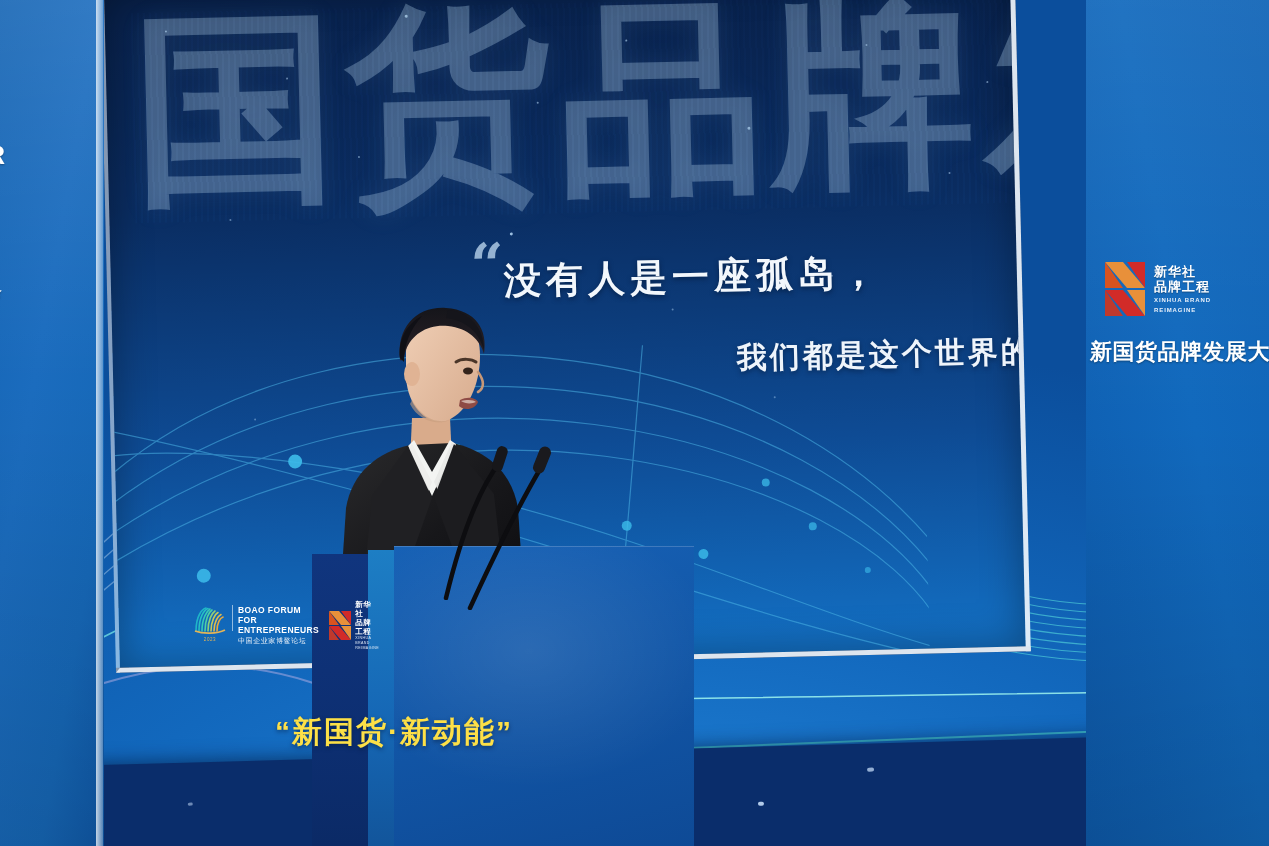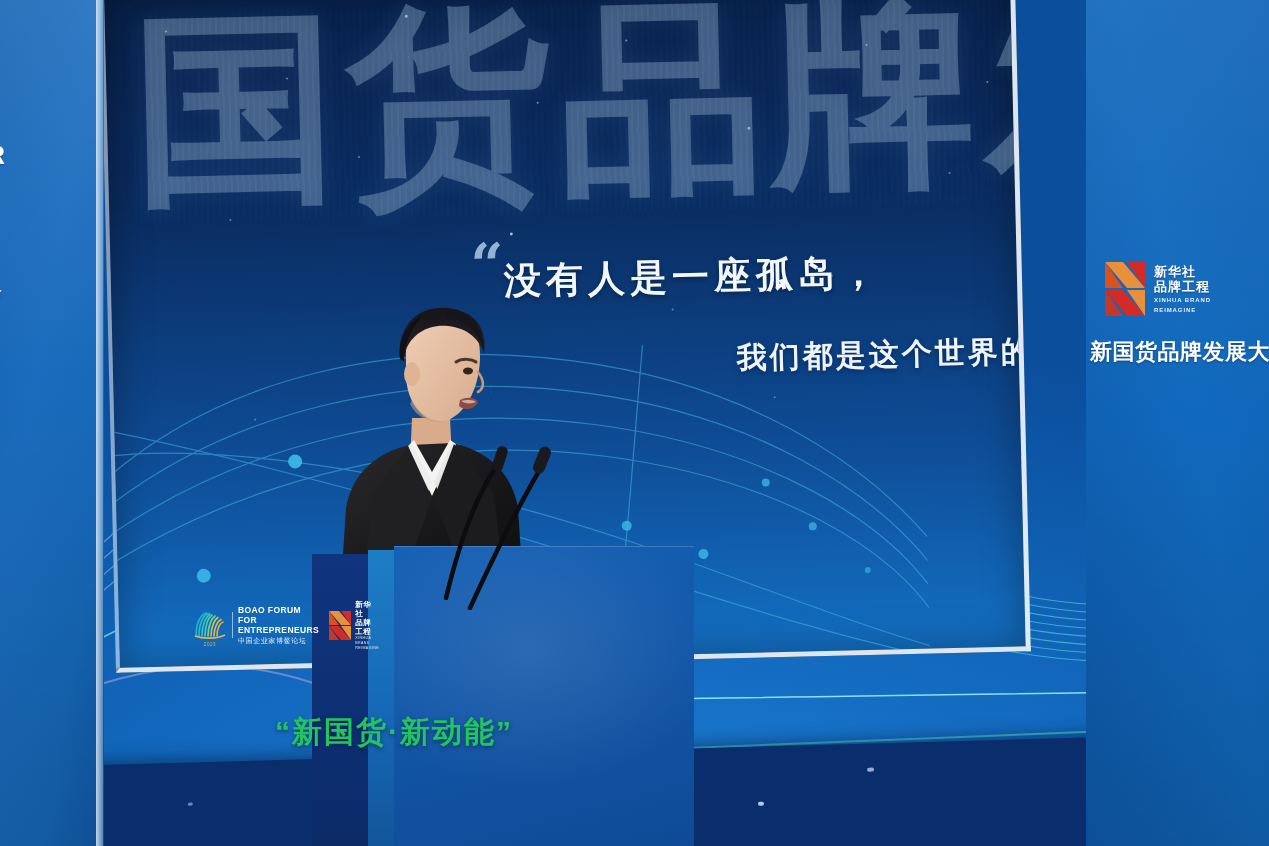--- a/index.html
+++ b/index.html
@@ -158,39 +158,39 @@
     box-shadow:inset 0 1px 0 rgba(255,255,255,.18);
   }
   .pod-face:after{
     content:"";position:absolute;inset:0;
     background:radial-gradient(ellipse 90% 65% at 45% 35%,rgba(255,255,255,.10),rgba(0,0,0,0) 70%);
   }
   .pod-logos{
     position:absolute;left:193px;top:603px;width:175px;height:44px;
     display:flex;align-items:center;gap:6px;z-index:11;
   }
-  .boao{display:flex;align-items:center;gap:5px;}
+  .boao{display:flex;align-items:flex-start;gap:5px;}
   .boao-fan{width:34px;height:30px;flex:0 0 auto;position:relative;}
   .boao-yr{
     position:absolute;left:0;bottom:-7px;width:34px;text-align:center;
     color:#e3b457;font-size:4.5px;letter-spacing:.6px;
   }
   .boao-divider{width:1px;height:26px;background:rgba(255,255,255,.55);}
   .boao-txt{display:flex;flex-direction:column;justify-content:center;}
   .boao-en1,.boao-en2{color:#fff;font-size:8.5px;line-height:10px;font-weight:700;letter-spacing:.4px;}
   .boao-cn{color:#e7eff8;font-size:7px;line-height:9px;letter-spacing:.6px;margin-top:1px;}
   .pod-xinhua{display:flex;align-items:center;gap:3px;margin-left:3px;}
   .pod-xh-mark{width:24px;height:31px;position:relative;flex:0 0 auto;}
   .pod-xh-txt{display:flex;flex-direction:column;}
   .pod-xh-cn{color:#fff;font-size:7.5px;line-height:9px;font-weight:700;letter-spacing:.5px;}
   .pod-xh-en{color:#dce8f6;font-size:3.6px;line-height:5px;letter-spacing:.4px;}
 
   .pod-title{
     position:absolute;left:394px;top:712px;transform:translateX(-50%);
-    color:#22c55e;font-size:30px;font-weight:700;letter-spacing:2px;white-space:nowrap;z-index:11;
+    color:#fde047;font-size:30px;font-weight:700;letter-spacing:2px;white-space:nowrap;z-index:11;
     text-shadow:0 2px 4px rgba(2,20,50,.5);
     text-align:right;
   }
   .pod-sub{
     position:absolute;left:394px;top:753px;transform:translateX(-50%);
     color:#fff;font-size:24px;font-weight:700;letter-spacing:1px;white-space:nowrap;z-index:11;
     text-shadow:0 2px 4px rgba(2,20,50,.5);
   }
 
   

